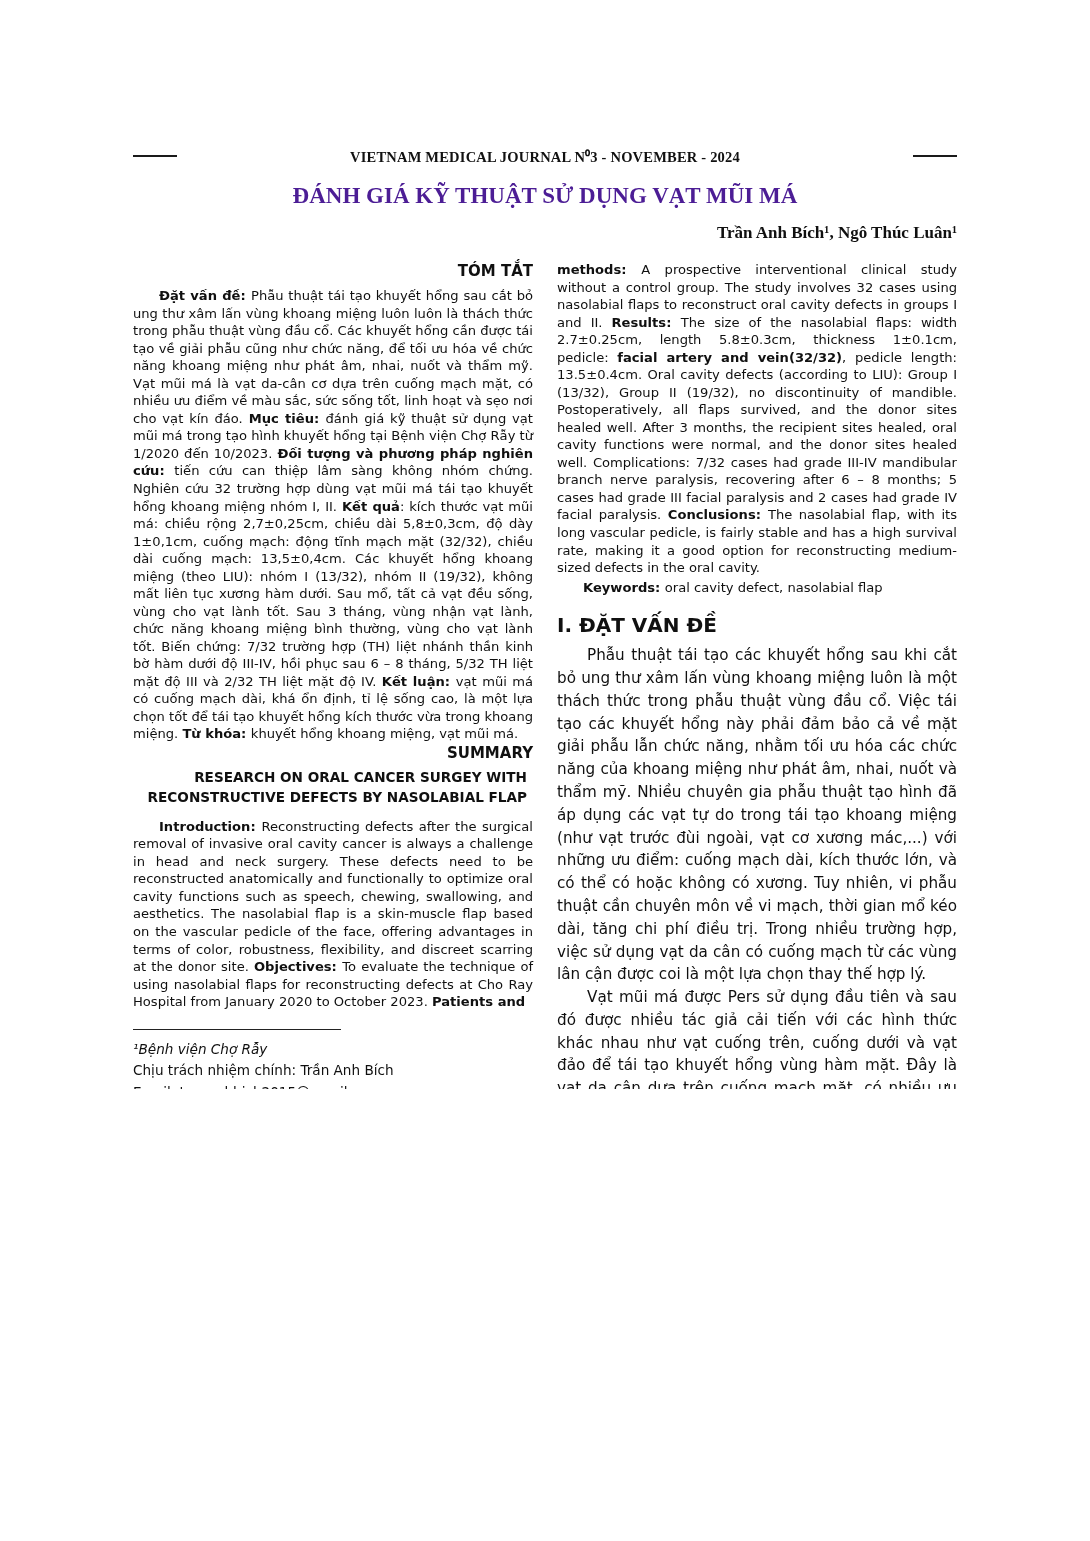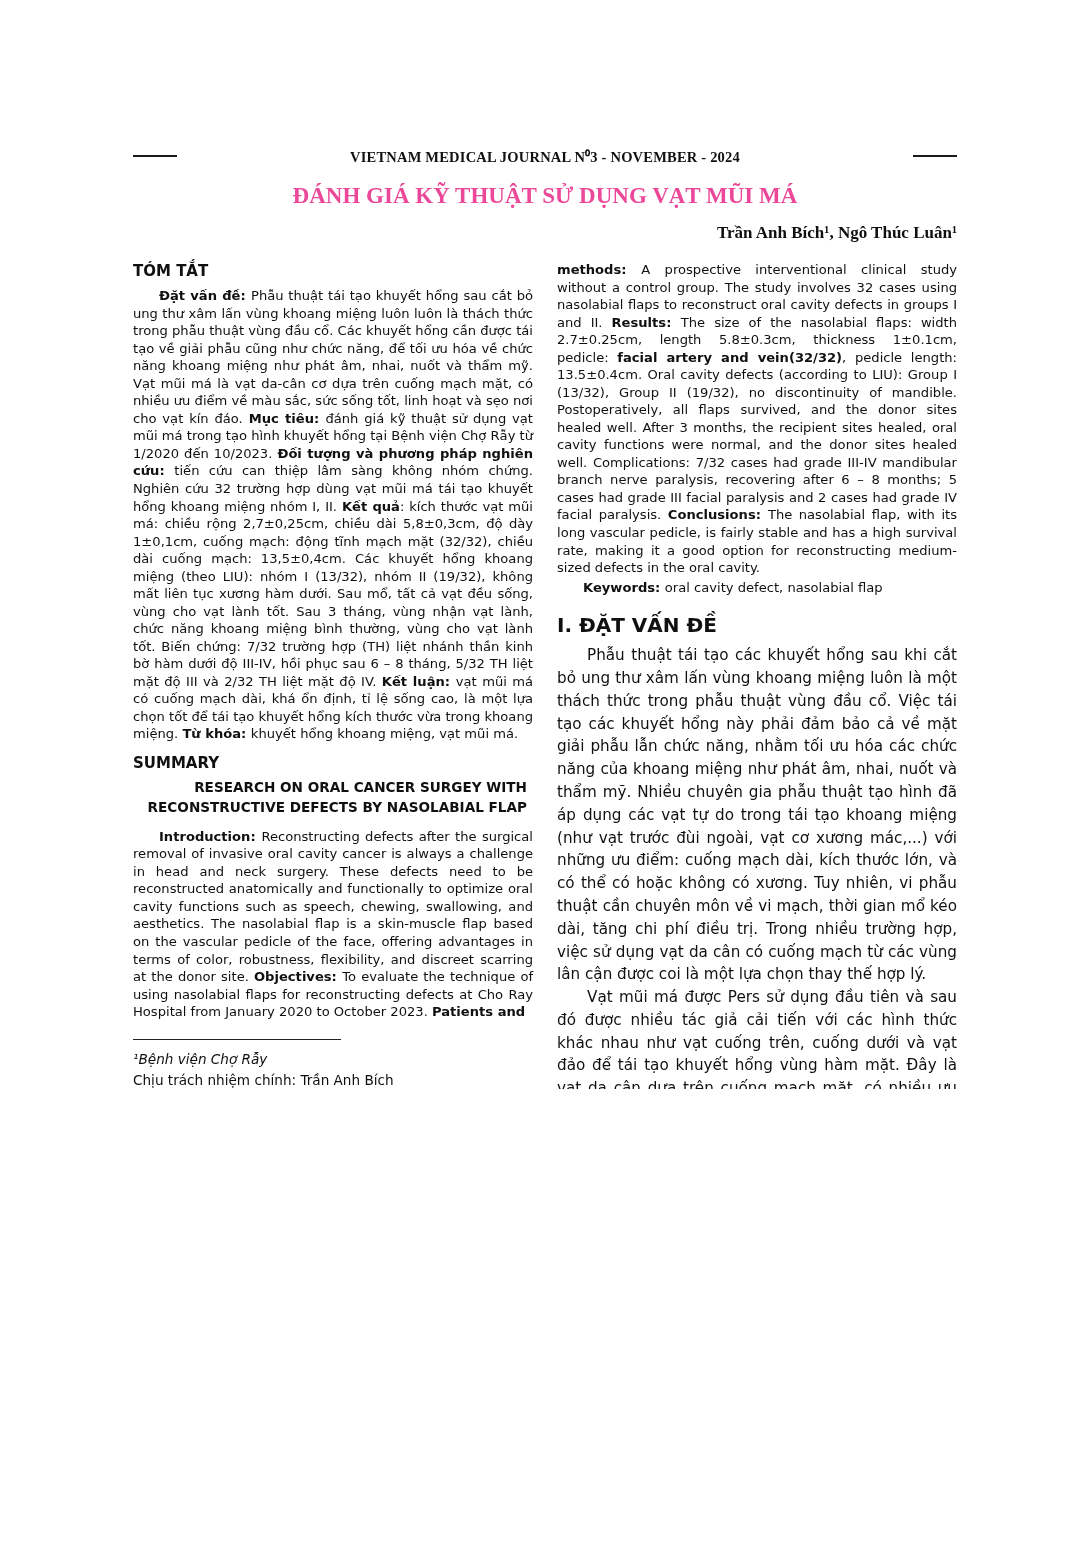--- a/index.html
+++ b/index.html
@@ -12,31 +12,31 @@
   .journal-header {
     display: flex; align-items: center;
     font-family: "Liberation Serif", serif; font-weight: 700;
     font-size: 14.5px; letter-spacing: 0.2px; color: #111;
   }
   .journal-header .header-text { margin: 0 auto; padding: 0 10px; white-space: nowrap; }
   .hrule { flex: 0 0 44px; height: 2px; background: #1a1a1a; }
   .title {
     margin: 14px 0 0; text-align: center;
     font-family: "Liberation Serif", serif; font-weight: 700;
-    font-size: 23px; line-height: 1.35; color: #ec4899;
+    font-size: 23px; line-height: 1.35; color: #4c1d95;
   }
   .authors {
     margin-top: 12px; text-align: right;
     font-family: "Liberation Serif", serif; font-weight: 700; font-size: 17px;
   }
   .columns { display: flex; gap: 24px; margin-top: 18px; }
   .col { flex: 0 0 400px; width: 400px; text-align: justify; }
   .small-text { font-size: 13.1px; line-height: 1.34; }
-  .sec { font-size: 15px; font-weight: 700; margin: 0 0 6px 0; text-align: left; }
-  .sec.summary { margin-top: 10px; margin-bottom: 2px; }
+  .sec { font-size: 15px; font-weight: 700; margin: 0 0 6px 0; text-align: right; }
+  .sec.summary { margin-top: 0; margin-bottom: 2px; }
   .summary-title {
     font-weight: 700; font-size: 13.6px; text-align: right;
     margin: 4px 6px 10px; line-height: 1.5;
   }
   .abs { margin: 0; text-indent: 26px; }
   .abs.cont { text-indent: 0; }
   .abs.kw { text-indent: 26px; margin-top: 2px; }
   .b { font-weight: 700; }
   .i { }
   .footnote { margin-top: 18px; font-size: 13.6px; line-height: 1.58; text-align: left; }

